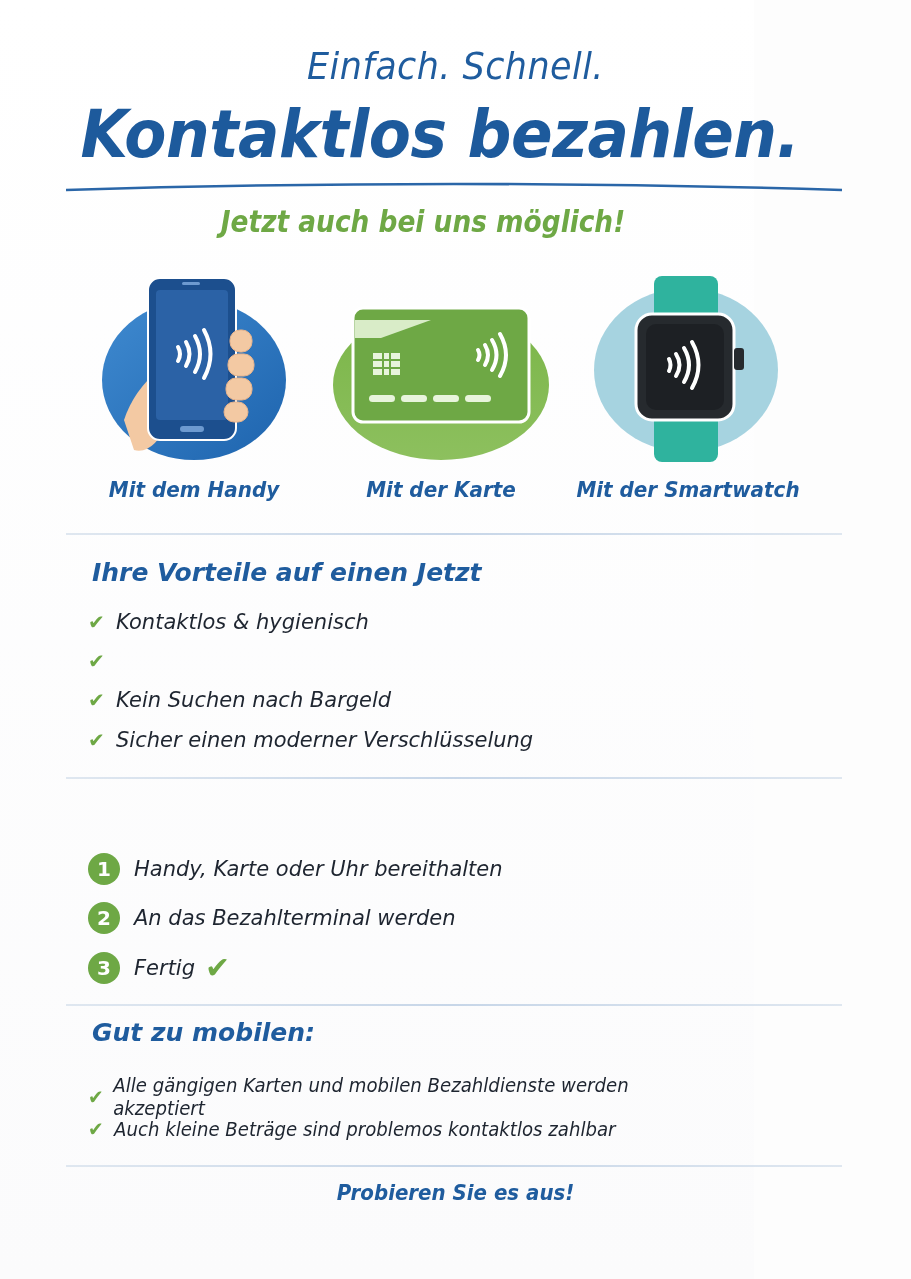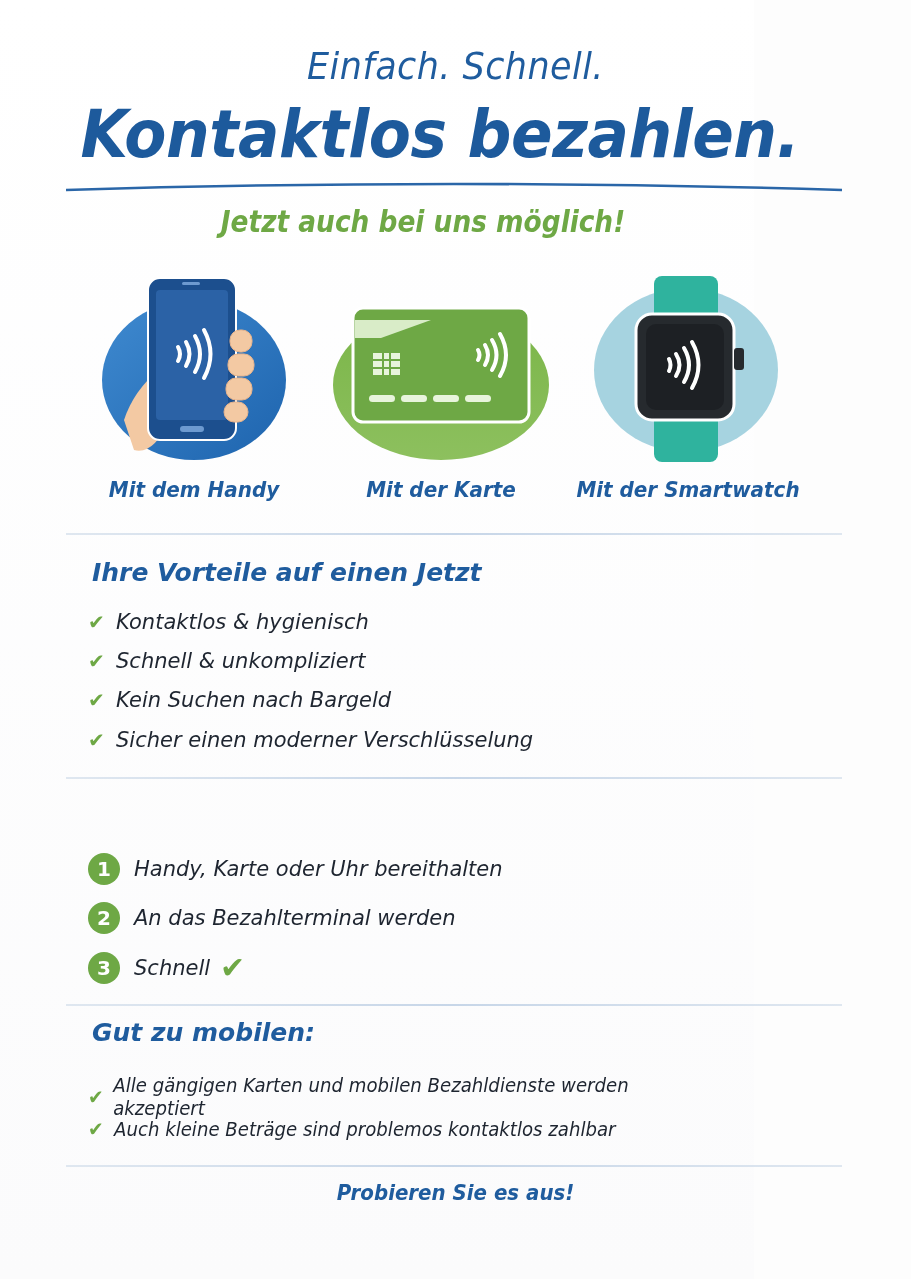--- a/index.html
+++ b/index.html
@@ -121,21 +121,20 @@
 
   <div class="divider" style="top:533px;"></div>
 
   <div class="sec-title" style="top:558px;">Ihre Vorteile auf einen Jetzt</div>
   <div class="item" style="top:610px;">
       <span class="check">✔</span>
       <span>Kontaktlos &amp; hygienisch</span>
     </div>
   <div class="item" style="top:649px;">
       <span class="check">✔</span>
-      <span>Schnell &amp; unkompliziert</span>
     </div>
   <div class="item" style="top:688px;">
       <span class="check">✔</span>
       <span>Kein Suchen nach Bargeld</span>
     </div>
   <div class="item" style="top:728px;">
       <span class="check">✔</span>
       <span>Sicher einen moderner Verschlüsselung</span>
     </div>
 
@@ -144,21 +143,21 @@
   <div class="step" style="top:853px;">
       <span class="num">1</span>
       <span>Handy, Karte oder Uhr bereithalten</span>
     </div>
   <div class="step" style="top:902px;">
       <span class="num">2</span>
       <span>An das Bezahlterminal werden</span>
     </div>
   <div class="step" style="top:950px;">
       <span class="num">3</span>
-      <span>Schnell</span>
+      <span>Fertig</span>
       <span class="bigcheck">✔</span>
     </div>
 
   <div class="divider" style="top:1004px;"></div>
 
   <div class="sec-title" style="top:1018px;">Gut zu mobilen:</div>
   <div class="item2" style="top:1074px;">
       <span class="check">✔</span>
       <span>Alle gängigen Karten und mobilen Bezahldienste werden akzeptiert</span>
     </div>

